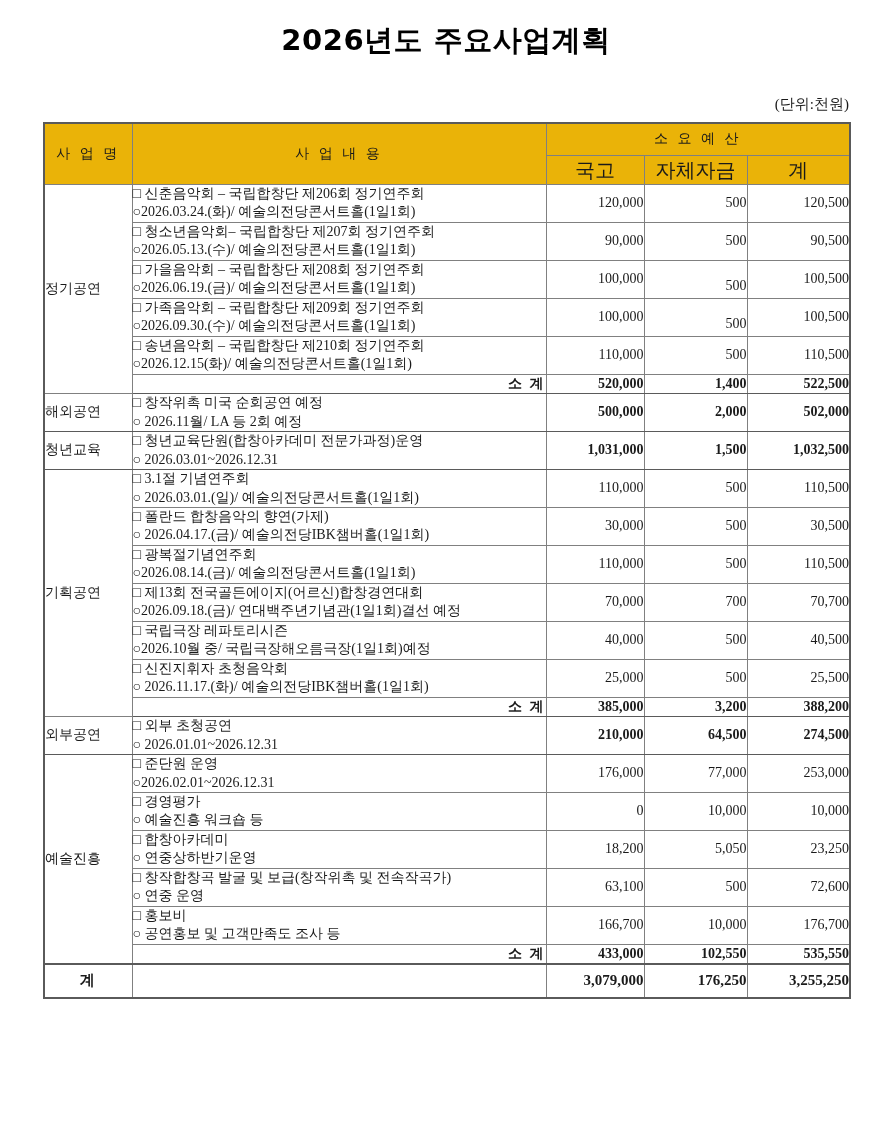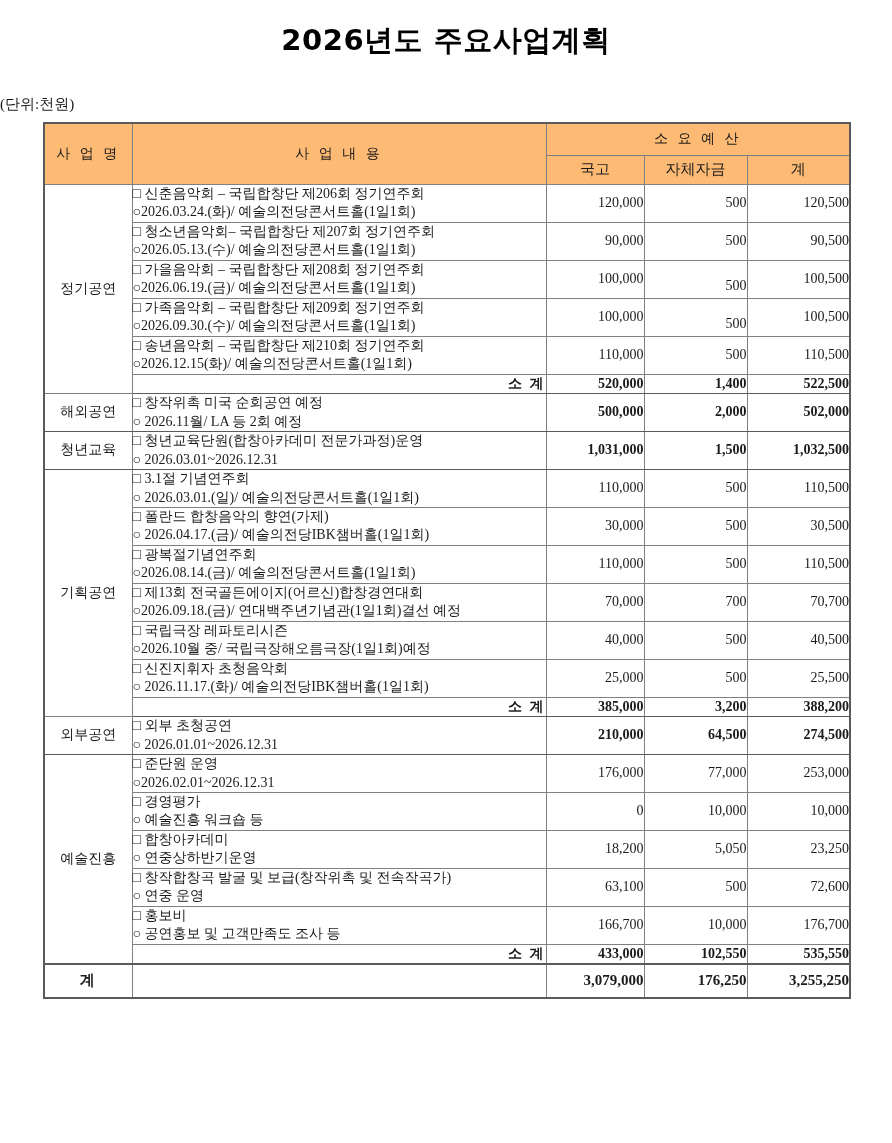--- a/index.html
+++ b/index.html
@@ -26,21 +26,21 @@
     text-align: center;
     font-family: "DejaVu Sans", "Liberation Sans", sans-serif;
     font-weight: 700;
     font-size: 29px;
     letter-spacing: 0.5px;
     margin: 0;
     padding-top: 21px;
     color: #000000;
   }
   .unit-note {
-    text-align: left;
+    text-align: right;
     font-size: 15px;
     margin: 0;
     padding-right: 43px;
     padding-top: 34px;
     color: #1a1a1a;
   }
   table.plan {
     border-collapse: collapse;
     table-layout: fixed;
     margin-left: 43px;
@@ -57,34 +57,34 @@
   table.plan th, table.plan td {
     border: 1px solid #808080;
     padding: 0;
     vertical-align: middle;
     font-size: 14px;
     line-height: 1.32;
   }
   
   table.plan { border: 2px solid #5a5a5a; }
   th.hd {
-    background: #fdba74;
+    background: #eab308;
     text-align: center;
     font-weight: 400;
     font-size: 16px;
     height: 30px;
     color: #1a1a1a;
     border: 1px solid #6e6e8e;
   }
   th.hd.big { height: 31px; letter-spacing: 3px; }
   th.hd.name { letter-spacing: 3px; text-align: center; }
-  th.hd.sub  { font-size: 15px; letter-spacing: 0px; height: 28px; }
+  th.hd.sub  { font-size: 20px; letter-spacing: 0px; height: 28px; }
 
   td.cat {
-    text-align: center;
+    text-align: left;
     font-size: 15px;
     border-top: 1px solid #5a5a5a;
     border-bottom: 1px solid #5a5a5a;
     border-right: 1px solid #5a5a5a;
     border-left: 1px solid #5a5a5a;
   }
   td.desc {
     padding: 4px 0 5px 8px;
     font-size: 14.5px;
     border-left: 1px solid #5a5a5a;

